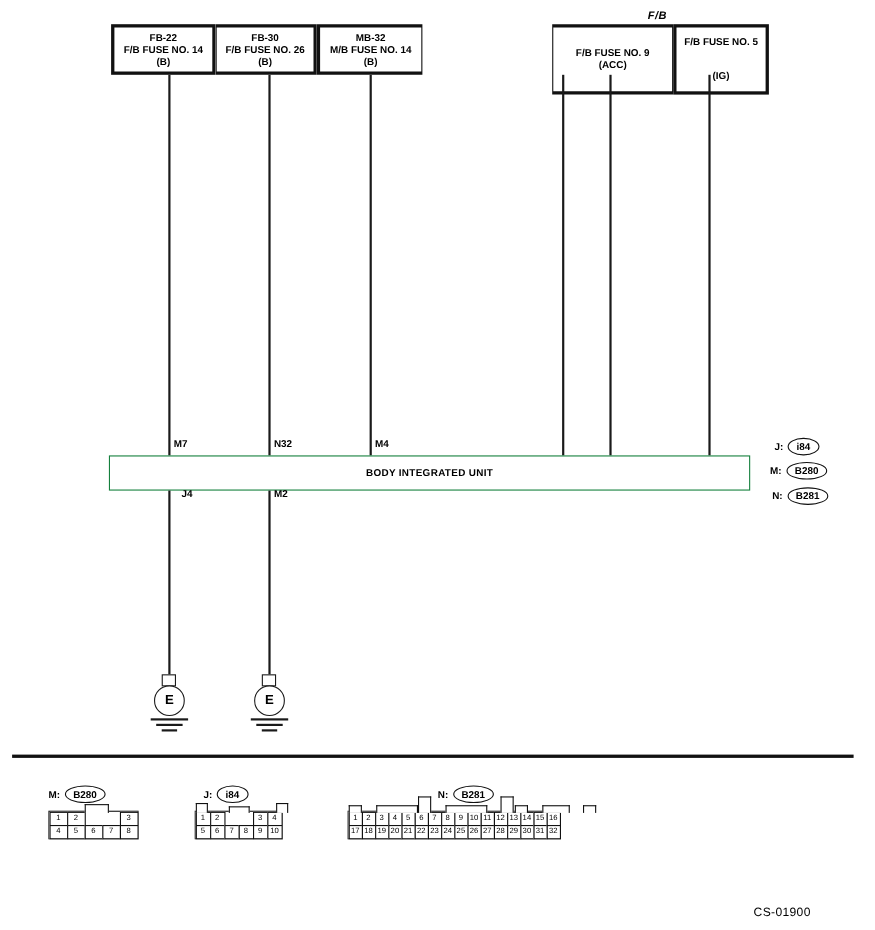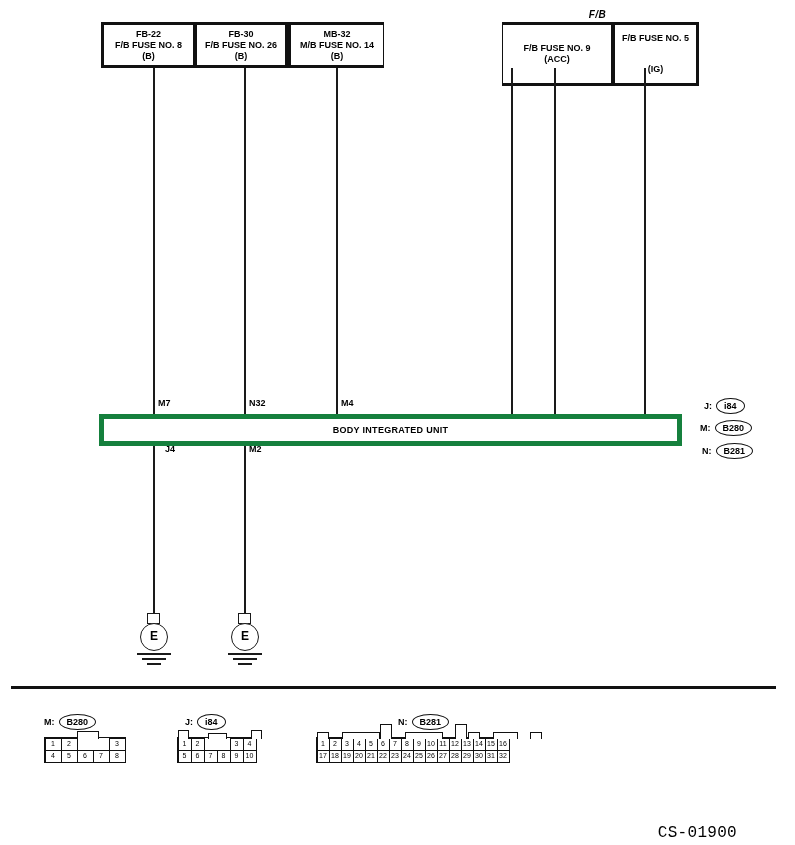--- a/index.html
+++ b/index.html
@@ -54,21 +54,21 @@
 
   
   .wire-v {
     background: #1a1a1a;
     width: 2px;
   }
 
   
   .biu {
     box-sizing: border-box;
-    border: 5px solid #15803d;
+    border: 1px solid #15803d;
     background: #ffffff;
     display: flex;
     align-items: center;
     justify-content: center;
     font-size: 9px;
     font-weight: bold;
     letter-spacing: 0.3px;
     white-space: nowrap;
   }
 
@@ -175,39 +175,38 @@
   .tab {
     position: absolute;
     border: 1.5px solid #111111;
     border-bottom: none;
     background: #ffffff;
     box-sizing: border-box;
   }
 
   
   .code {
-    font-size: 16px;
+    font-size: 11px;
     letter-spacing: 0.3px;
     white-space: nowrap;
-    font-family: Liberation Mono, monospace;
   }
 </style>
 </head>
 <body>
 
 <div id="page">
 
 
   <div class="abs group-title" style="left:500px; top:9px; width:195px;font-style:italic;">F/B</div>
 
   <div class="abs fuse-row" style="left:101px; top:22px; height:46px;">
 
     <div class="fuse-box" style="width:95px;">
       <span class="ln">FB-22</span>
-      <span class="ln">F/B FUSE NO. 8</span>
+      <span class="ln">F/B FUSE NO. 14</span>
       <span class="ln">(B)</span>
     </div>
 
     <div class="fuse-box" style="width:92px; border-left-width:1px;">
       <span class="ln">FB-30</span>
       <span class="ln">F/B FUSE NO. 26</span>
       <span class="ln">(B)</span>
     </div>
 
     <div class="fuse-box thin-right" style="width:96px; border-left-width:3px;">

